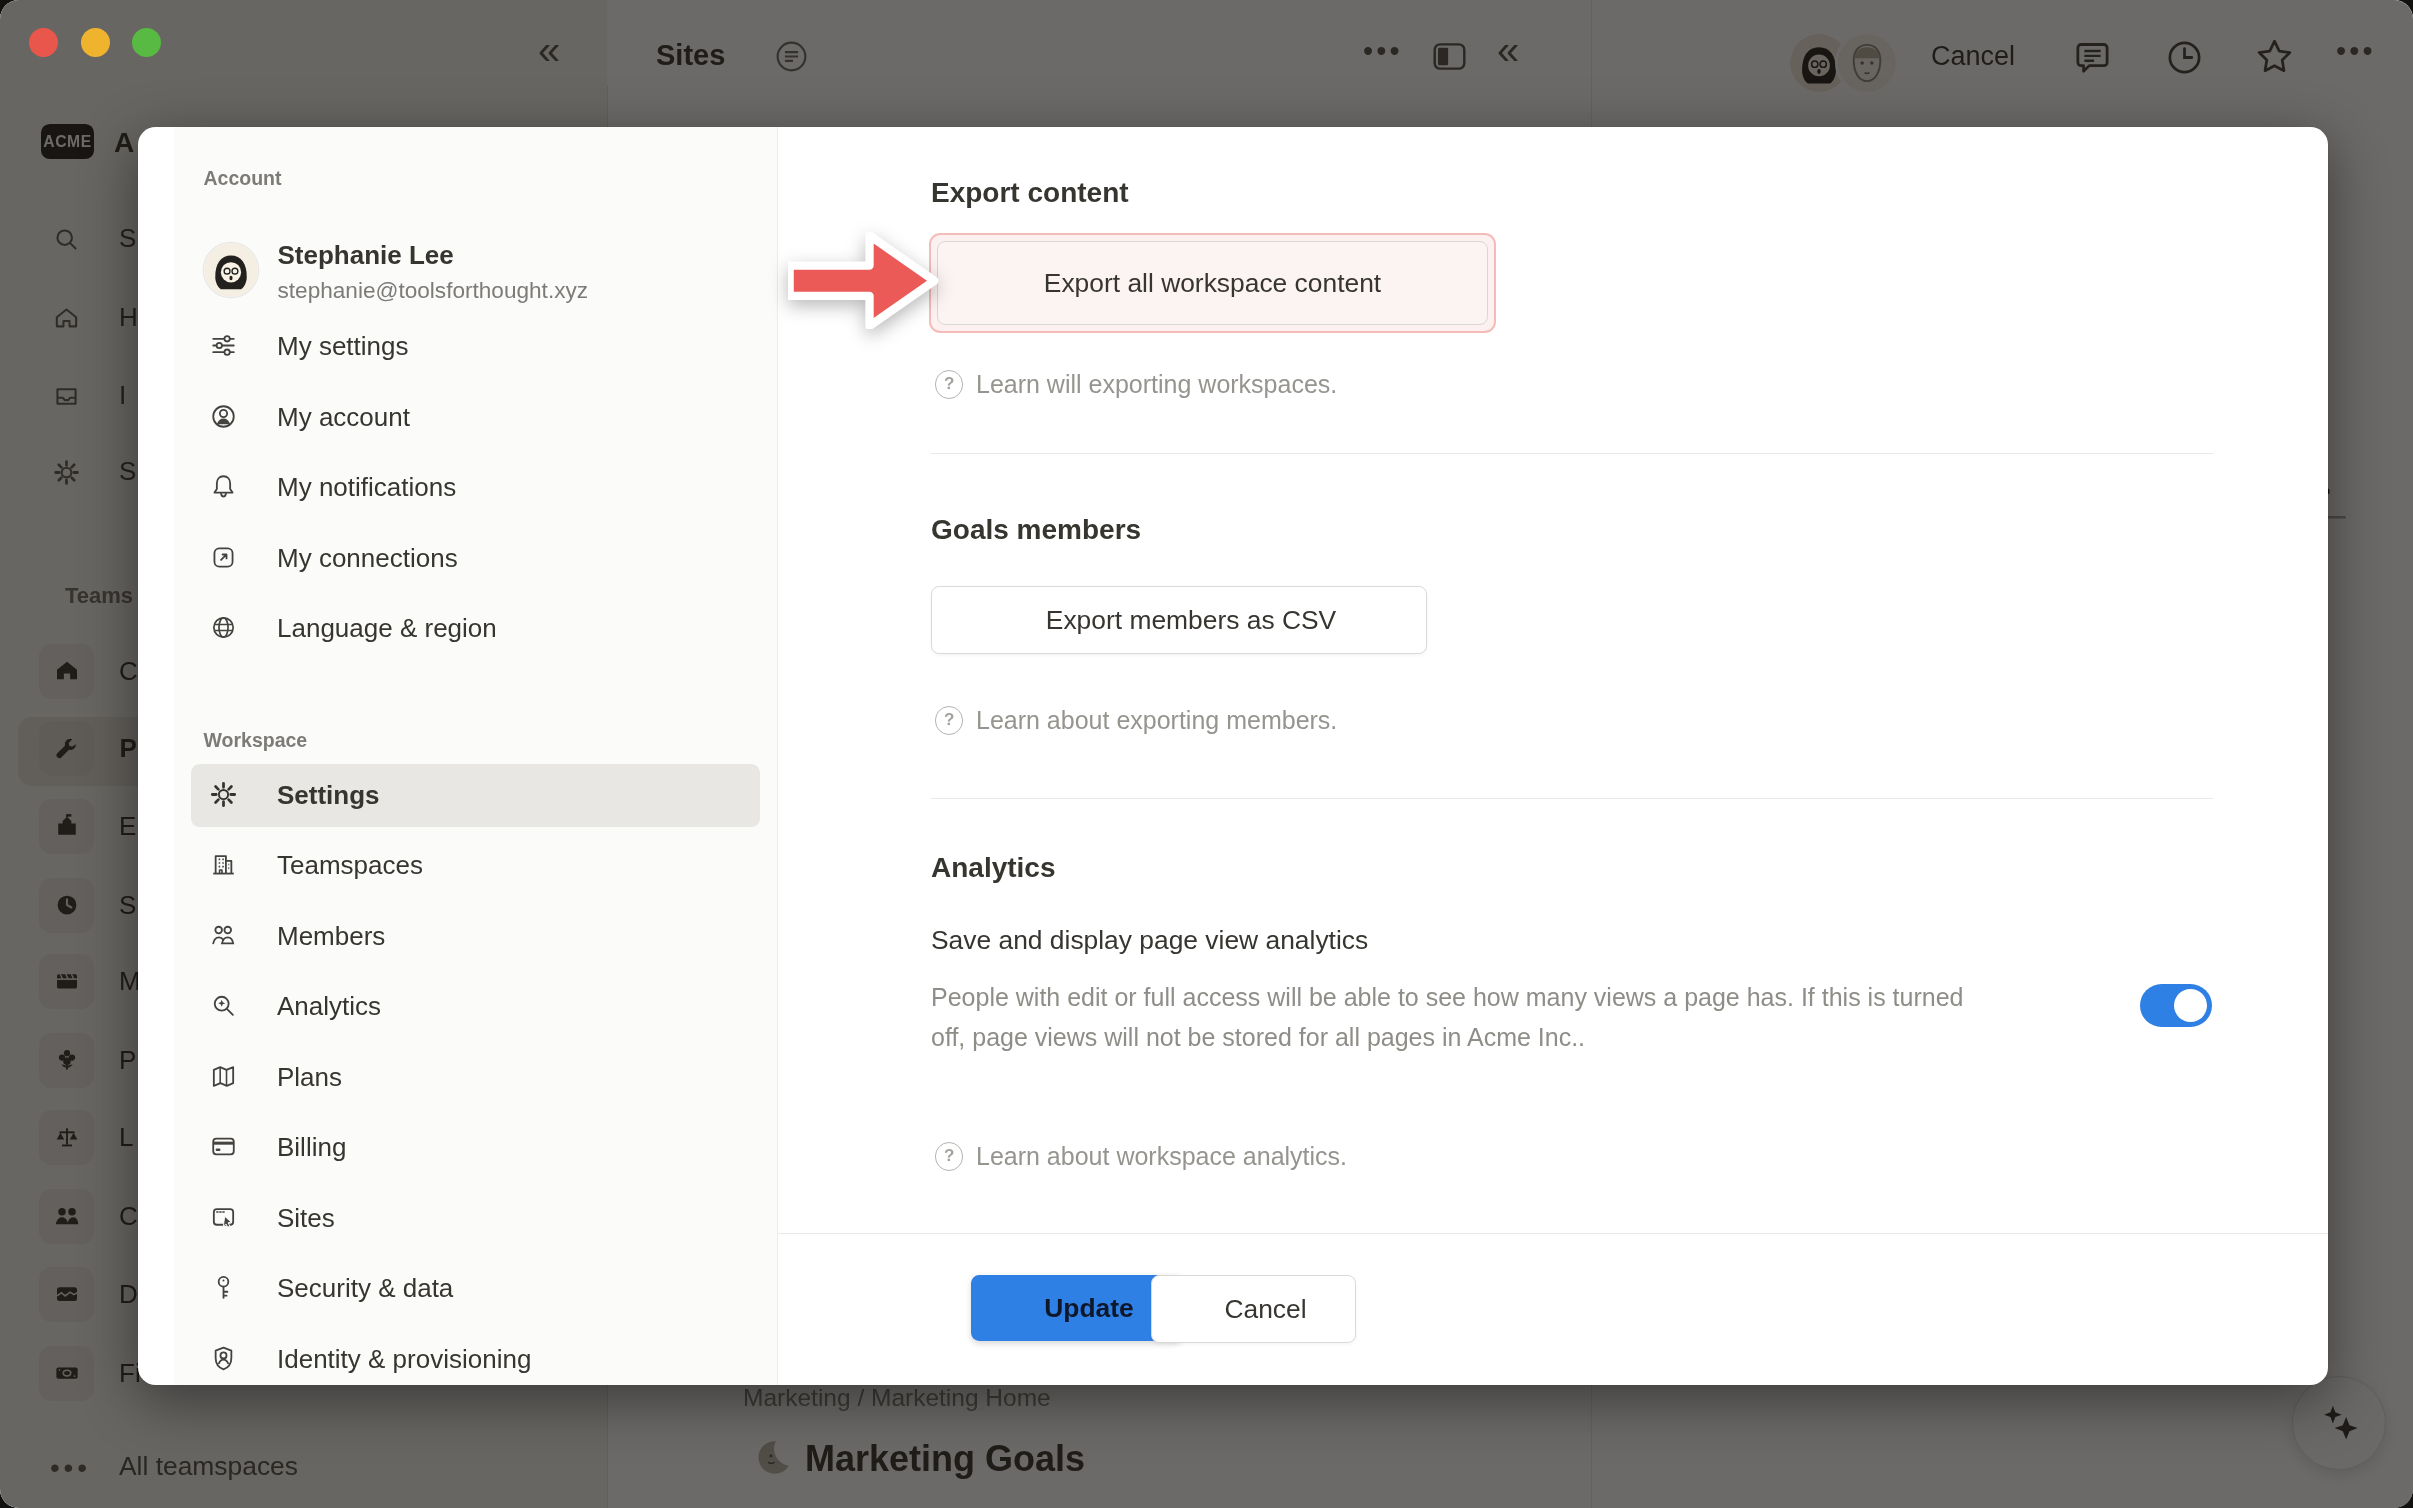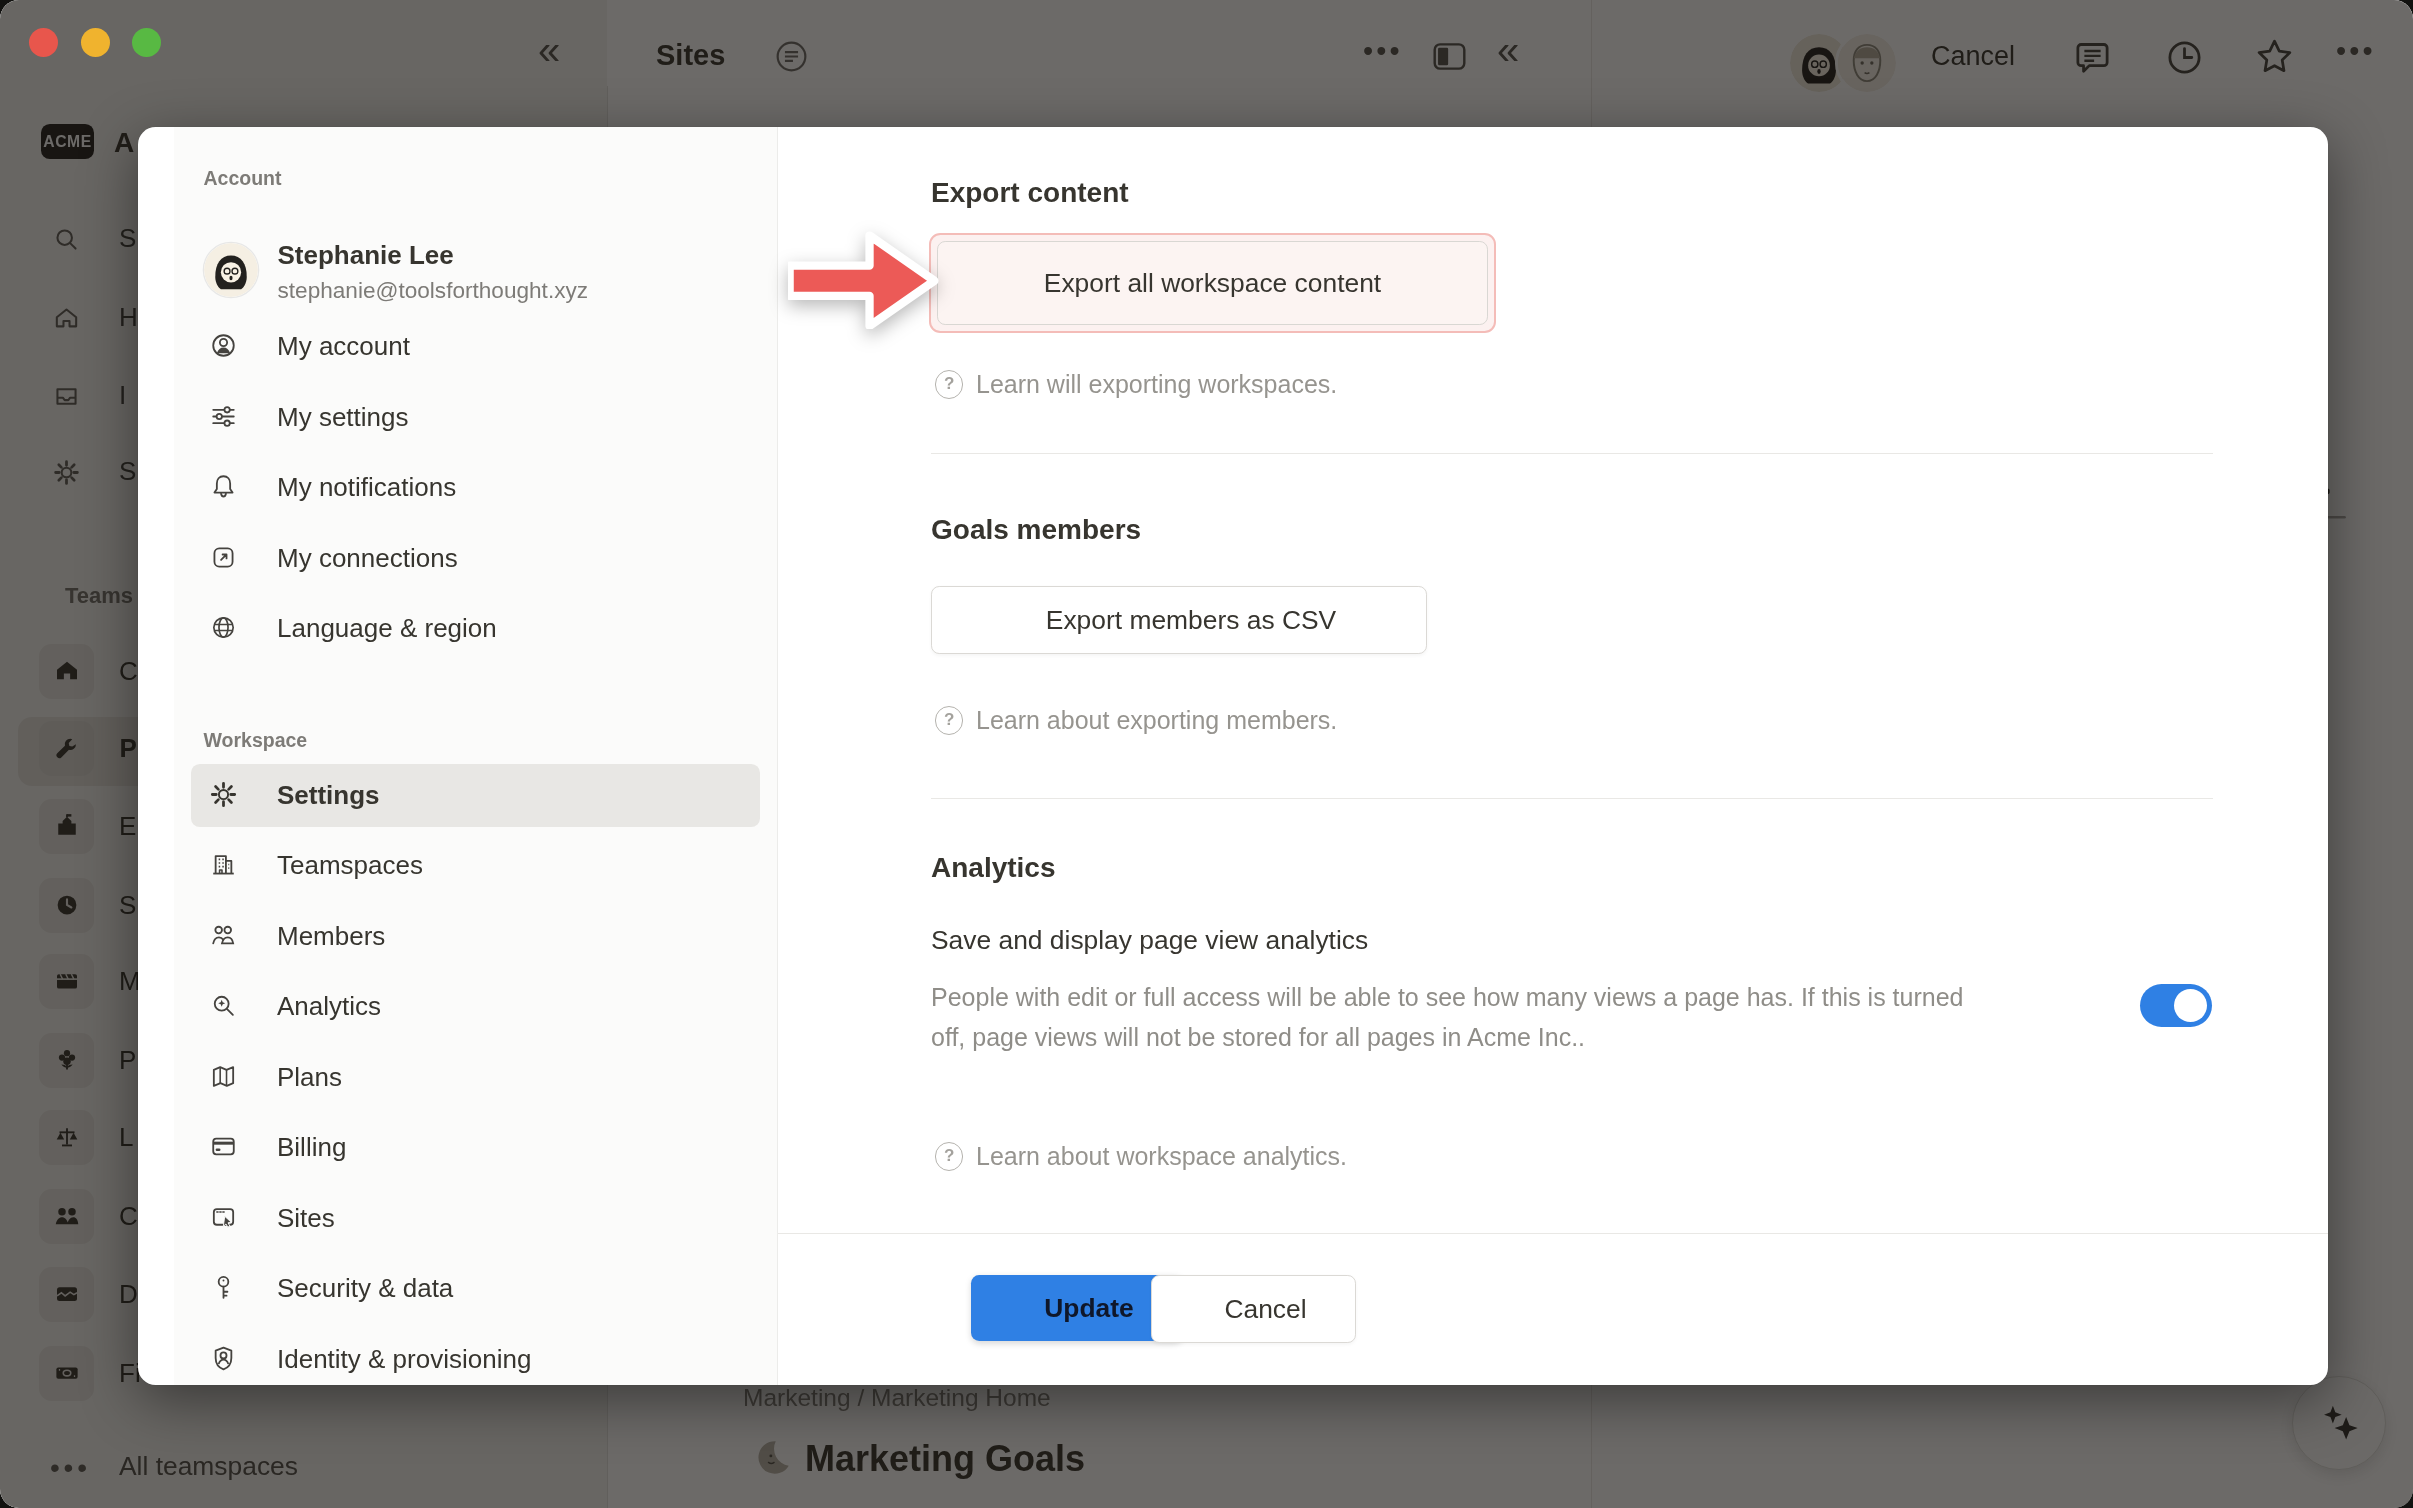--- a/index.html
+++ b/index.html
@@ -319,35 +319,35 @@
                 <circle cx="20.5" cy="25" r="2.6" fill="none" stroke="#23211e" stroke-width="1.2"></circle>
                 <circle cx="27.5" cy="25" r="2.6" fill="none" stroke="#23211e" stroke-width="1.2"></circle>
                 <ellipse cx="24" cy="31" rx="1.4" ry="2" fill="#23211e"></ellipse>
               </svg>
         </span>
         <span class="uname">Stephanie Lee</span>
         <span class="umail">stephanie@toolsforthought.xyz</span>
       </div>
 
       <div class="mrow">
-        <svg class="ic" width="29" height="29" viewBox="0 0 48 48" fill="none" stroke="#45433f" stroke-width="3">
-              <circle cx="24" cy="24" r="17"></circle>
-              <circle cx="24" cy="19" r="6"></circle>
-              <path d="M13 37c2-6.5 6-9.5 11-9.5s9 3 11 9.5" fill="#45433f" stroke="none"></path>
-            </svg>
-        <span class="lbl">My account</span>
-      </div>
-      <div class="mrow">
         <svg class="ic" width="29" height="29" viewBox="0 0 48 48" fill="none" stroke="#45433f" stroke-width="3" stroke-linecap="round">
               <path d="M7 13h34M7 24h34M7 35h34"></path>
               <circle cx="30" cy="13" r="4.4" fill="#fbfbfa"></circle>
               <circle cx="17" cy="24" r="4.4" fill="#fbfbfa"></circle>
               <circle cx="30" cy="35" r="4.4" fill="#fbfbfa"></circle>
             </svg>
         <span class="lbl">My settings</span>
+      </div>
+      <div class="mrow">
+        <svg class="ic" width="29" height="29" viewBox="0 0 48 48" fill="none" stroke="#45433f" stroke-width="3">
+              <circle cx="24" cy="24" r="17"></circle>
+              <circle cx="24" cy="19" r="6"></circle>
+              <path d="M13 37c2-6.5 6-9.5 11-9.5s9 3 11 9.5" fill="#45433f" stroke="none"></path>
+            </svg>
+        <span class="lbl">My account</span>
       </div>
       <div class="mrow">
         <svg class="ic" width="29" height="29" viewBox="0 0 48 48" fill="none" stroke="#45433f" stroke-width="3" stroke-linejoin="round">
               <path d="M24 7c-7 0-11 5-11 12v9l-4 6h30l-4-6v-9c0-7-4-12-11-12z"></path>
               <path d="M20 36c.6 3 2 4.6 4 4.6s3.4-1.6 4-4.6" stroke-linecap="round"></path>
             </svg>
         <span class="lbl">My notifications</span>
       </div>
       <div class="mrow">
         <svg class="ic" width="29" height="29" viewBox="0 0 48 48" fill="none" stroke="#45433f" stroke-width="3" stroke-linecap="round" stroke-linejoin="round">

